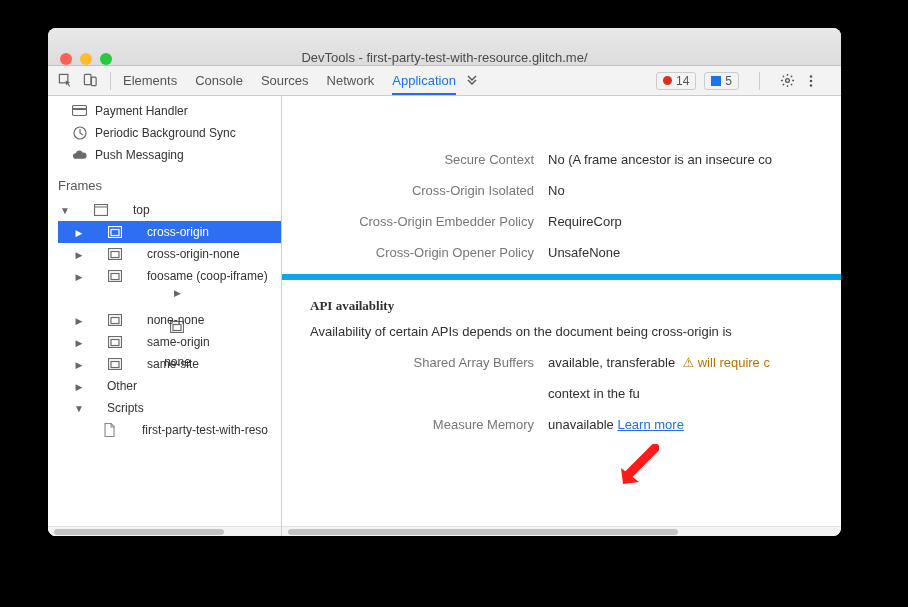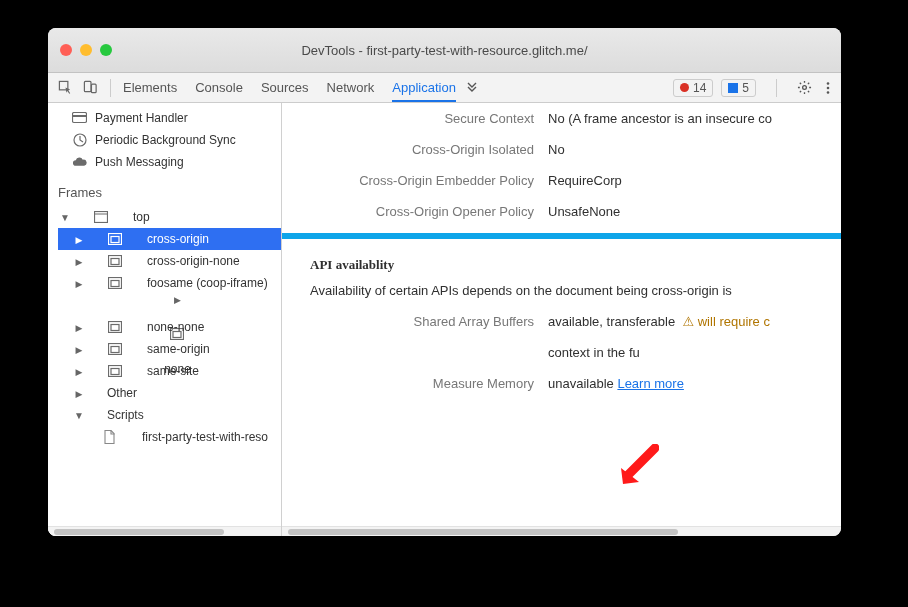--- a/index.html
+++ b/index.html
@@ -22,46 +22,46 @@
     height: 508px;
     background: #fff;
     border-radius: 8px;
     box-shadow: 0 18px 50px rgba(0,0,0,.55);
     display: flex;
     flex-direction: column;
     overflow: hidden;
   }
   
   .titlebar {
-    height: 45px;
+    height: 38px;
     background: linear-gradient(#e9e9e9,#dcdcdc);
     border-bottom: 1px solid #c2c2c2;
     display: flex;
-    align-items: center;
+    align-items: flex-end;
     position: relative;
   }
   .traffic {
     display: flex;
     gap: 8px;
     padding-left: 12px;
   }
   .dot { width: 12px; height: 12px; border-radius: 50%; }
   .dot.red { background:#ff5f56; } .dot.yel { background:#ffbd2e; } .dot.grn { background:#27c93f; }
   .title {
     position: absolute; left:0; right:0; text-align:center;
     font-size: 13px; color:#4a4a4a;
     pointer-events:none;
   }
   
   .toolbar {
     height: 30px;
     background:#f3f3f3;
     border-bottom:1px solid #ccc;
     display:flex; align-items:center;
-    padding:0 6px 0 10px;
+    padding:0 23px 0 10px;
     font-size:13px;
     color:#555;
   }
   .inspect-block { display:flex; gap:10px; align-items:center; }
   .inspect-block svg { display:block; }
   .tb-sep { width:1px; height:18px; background:#ccc; margin:0 12px; }
   .tabs { display:flex; gap:18px; align-items:center; }
   .tab-item { cursor:pointer; padding:7px 0; }
   .tab-active { color:#1a73e8; border-bottom:2px solid #1a73e8; padding-bottom:5px; }
   .more-chev { margin-right:auto; margin-left:10px; }
@@ -122,20 +122,21 @@
   }
   
   .main {
     flex:1; min-width:0; overflow:hidden;
     position:relative;
     display:flex; flex-direction:column;
   }
   .main-inner {
     flex:1; overflow:hidden;
     padding-bottom:6px;
+    margin-top:48px;
   }
   .kv {
     display:flex; align-items:flex-start;
     padding:8px 0;
     font-size:13px;
   }
   .kv .k { width:266px; text-align:right; color:#777; padding-right:14px; }
   .kv .v { flex:1; color:#303030; white-space:nowrap; overflow:hidden; }
   .section-head {
     padding:20px 0 6px 28px;

